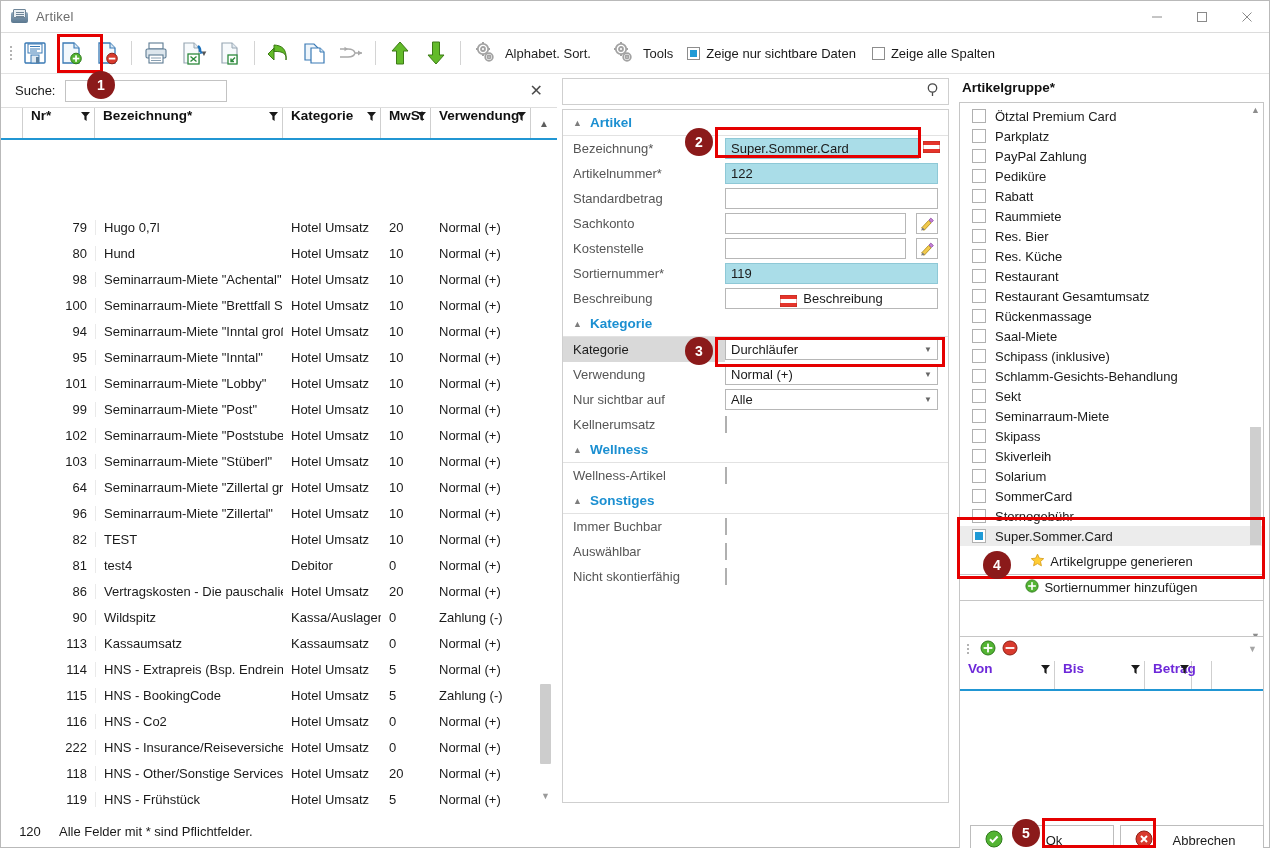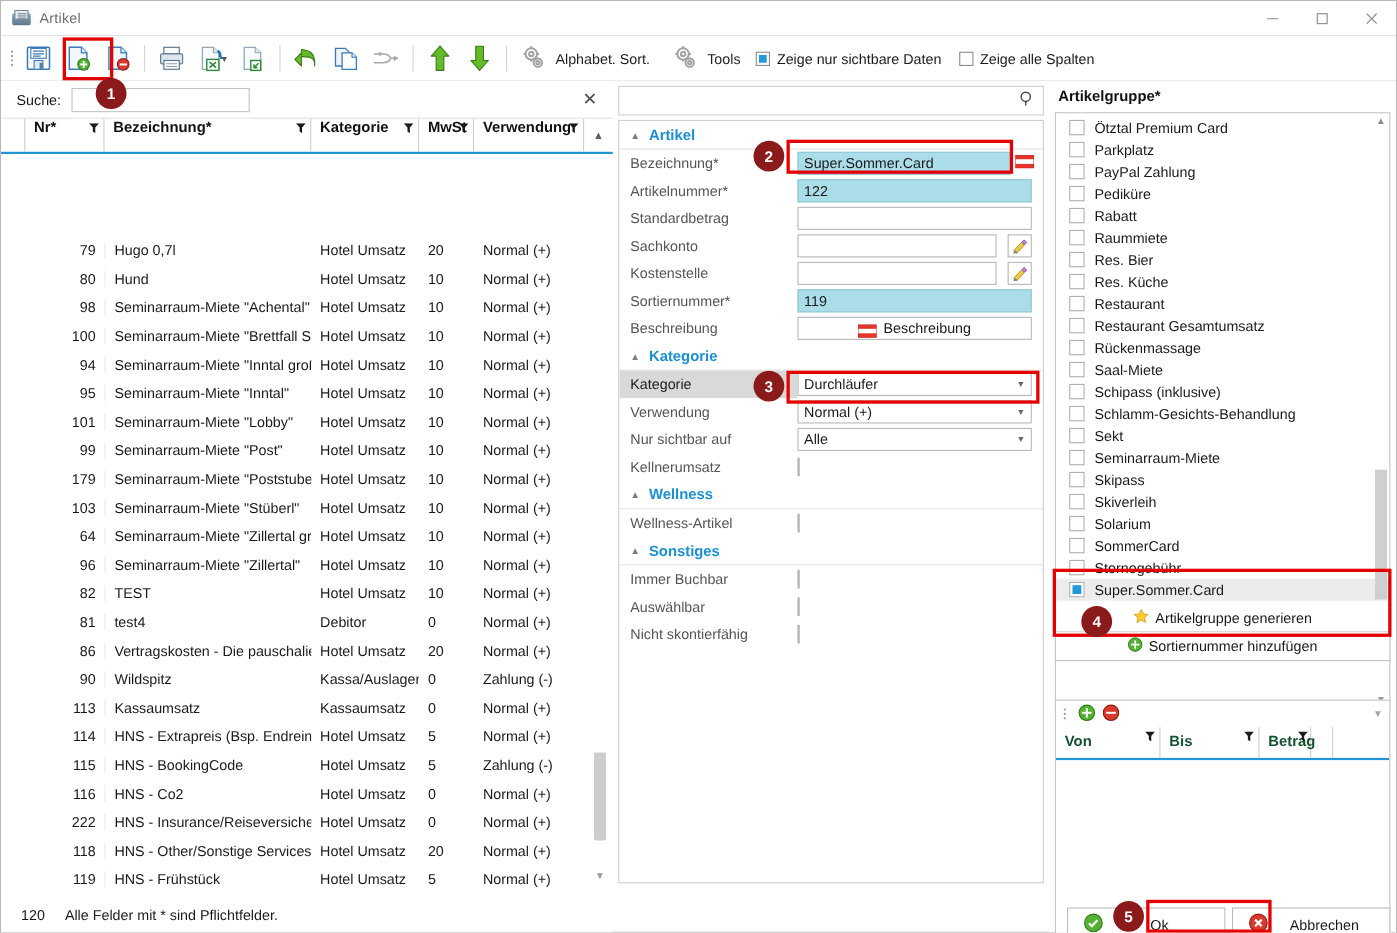--- a/index.html
+++ b/index.html
@@ -222,22 +222,22 @@
   .rg-add { top: 501px; }
 
   .vb-box {
     position:absolute; left:5px; right:5px; top:562px; height:215px;
     border:1px solid #c6c6c6; background:#fff; overflow:hidden;
   }
   .vb-tools { height: 24px; display:flex; align-items:center; gap:6px; padding-left:4px; }
   .vb-tools .dd { margin-left:auto; margin-right:6px; color:#a5a5a5; font-size:9px;}
   .vb-head { display:flex; height:30px; border-bottom:2px solid #2196d3; }
   .vb-h {
-    position:relative; display:flex; align-items:center; padding: 0 4px 4px 8px;
-    border-right:1px solid #cfcfcf; font-weight:bold; font-size:13.5px; color:#14532d; flex:none;
+    position:relative; display:flex; align-items:flex-start; padding: 0 4px 4px 8px;
+    border-right:1px solid #cfcfcf; font-weight:bold; font-size:13.5px; color:#6d28d9; flex:none;
   }
 
   .btn-row {
     position:absolute; left:5px; right:5px; bottom:6px; height:16px;
     display:flex; justify-content:flex-end; gap:6px;
   }
   .dlg-btn {
     width: 144px; height:30px; border:1px solid #bdbdbd; background:#fff;
     display:flex; align-items:center; gap:10px; padding-left:14px; font-size:13px;
   }
@@ -557,21 +557,21 @@
         <div class="grow">
           <div class="gc c-pin"></div>
           <div class="gc c-nr">99</div>
           <div class="gc c-bez">Seminarraum-Miete "Post"</div>
           <div class="gc c-kat">Hotel Umsatz</div>
           <div class="gc c-mwst">10</div>
           <div class="gc c-verw">Normal (+)</div>
         </div>
         <div class="grow">
           <div class="gc c-pin"></div>
-          <div class="gc c-nr">179</div>
+          <div class="gc c-nr">102</div>
           <div class="gc c-bez">Seminarraum-Miete "Poststube"</div>
           <div class="gc c-kat">Hotel Umsatz</div>
           <div class="gc c-mwst">10</div>
           <div class="gc c-verw">Normal (+)</div>
         </div>
         <div class="grow">
           <div class="gc c-pin"></div>
           <div class="gc c-nr">103</div>
           <div class="gc c-bez">Seminarraum-Miete "Stüberl"</div>
           <div class="gc c-kat">Hotel Umsatz</div>

